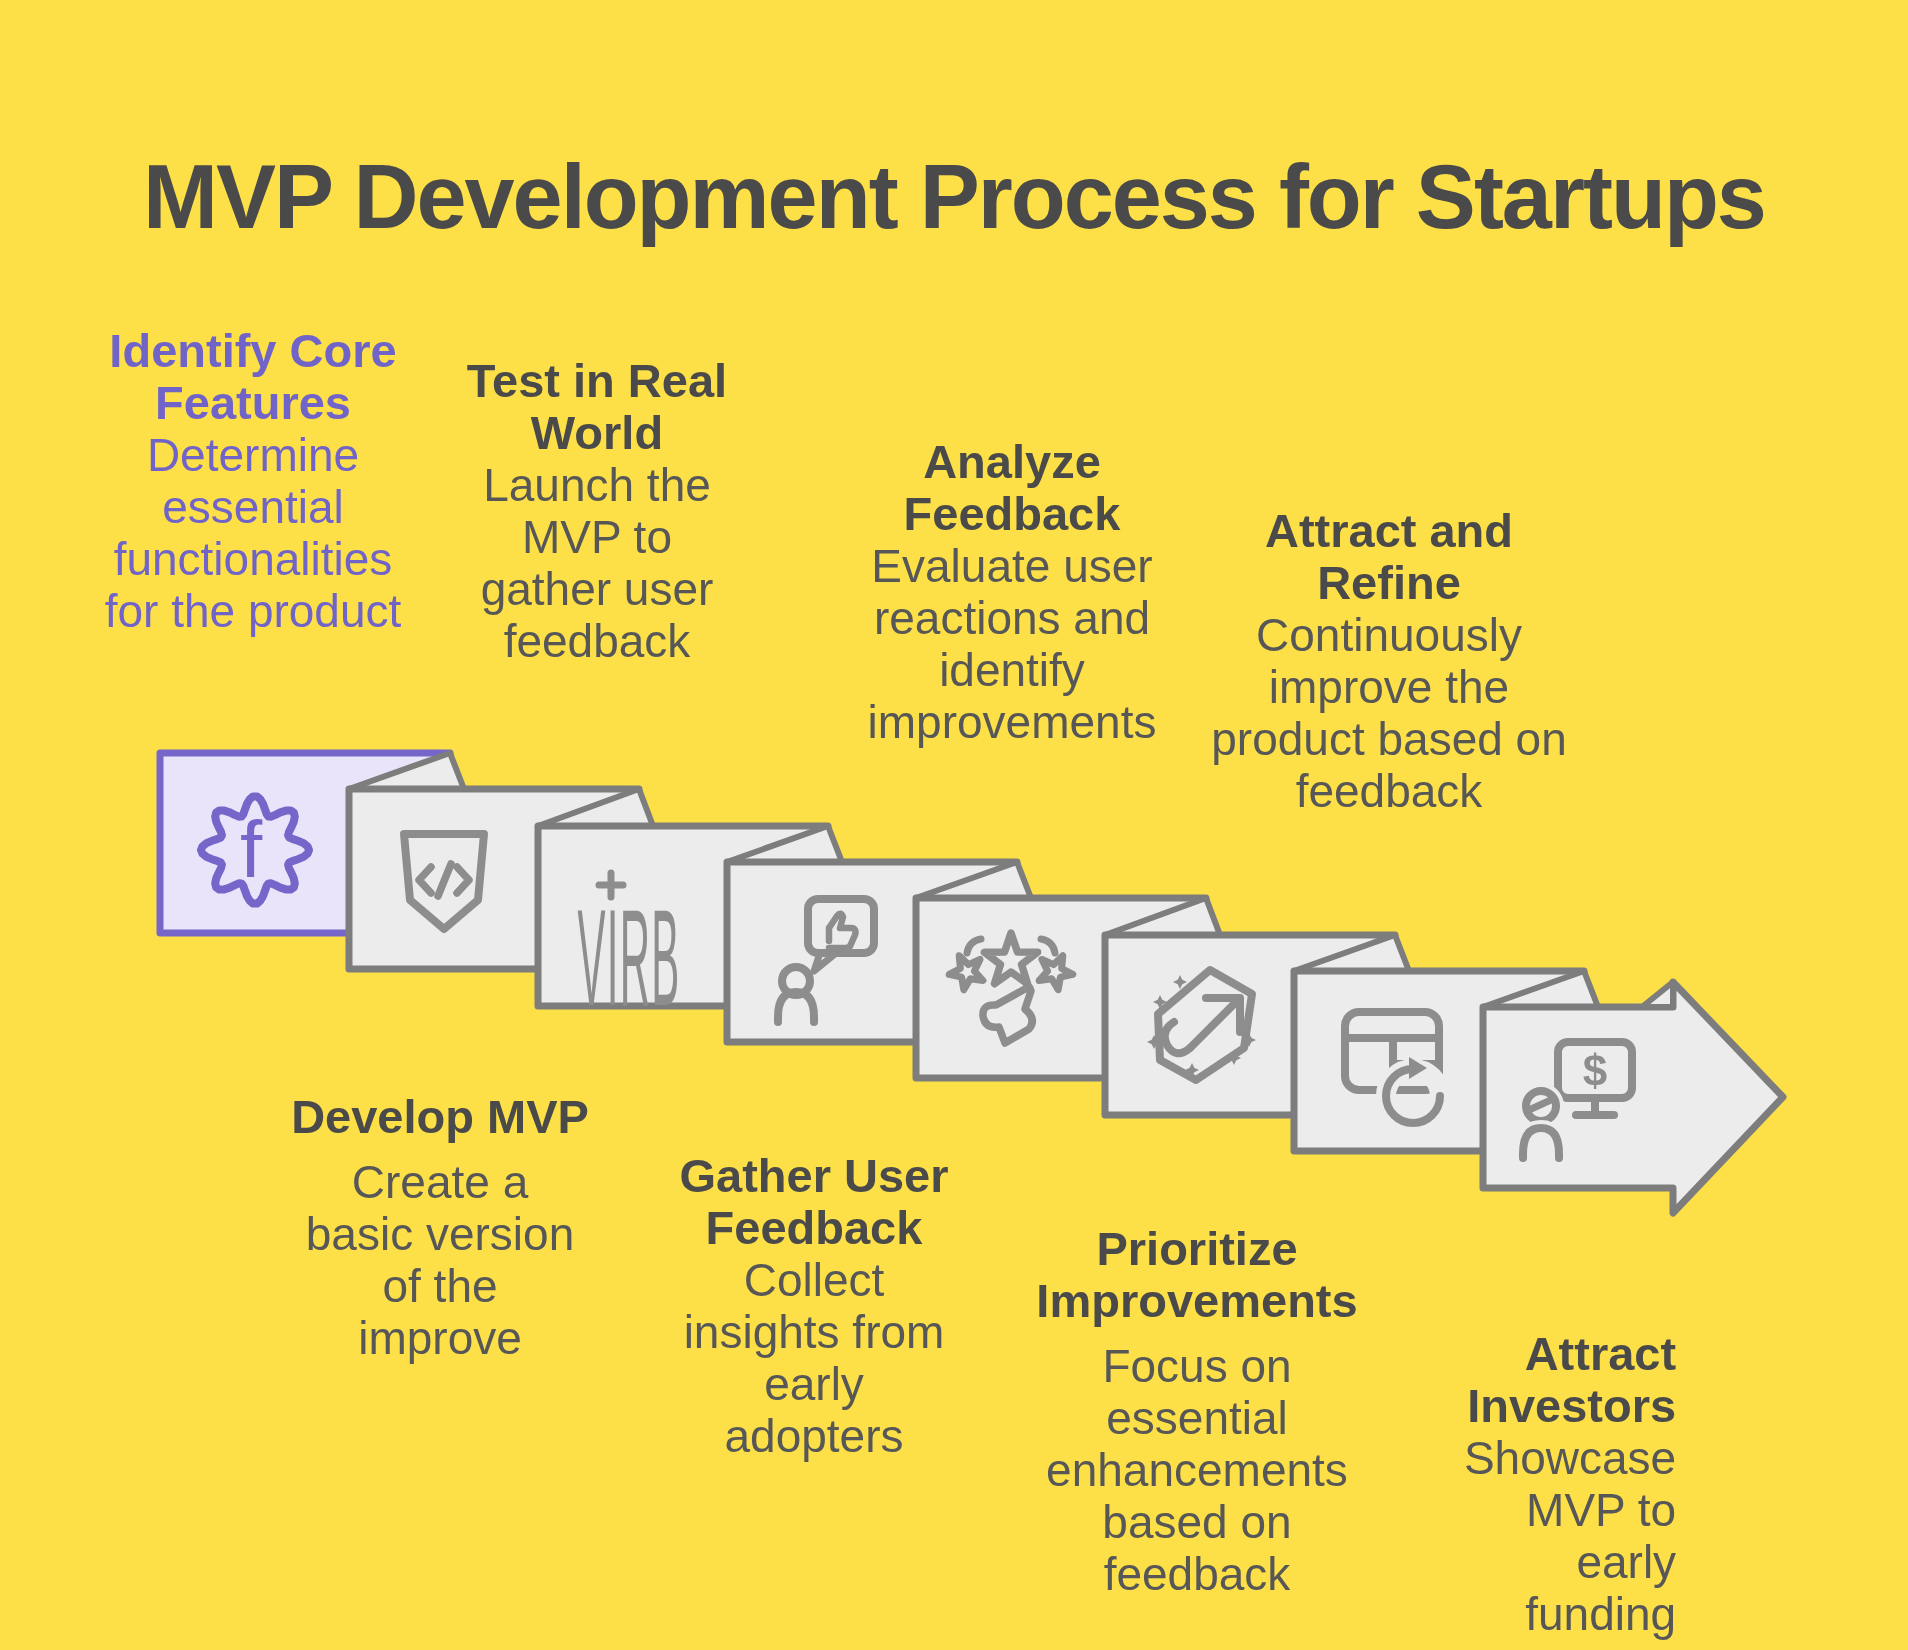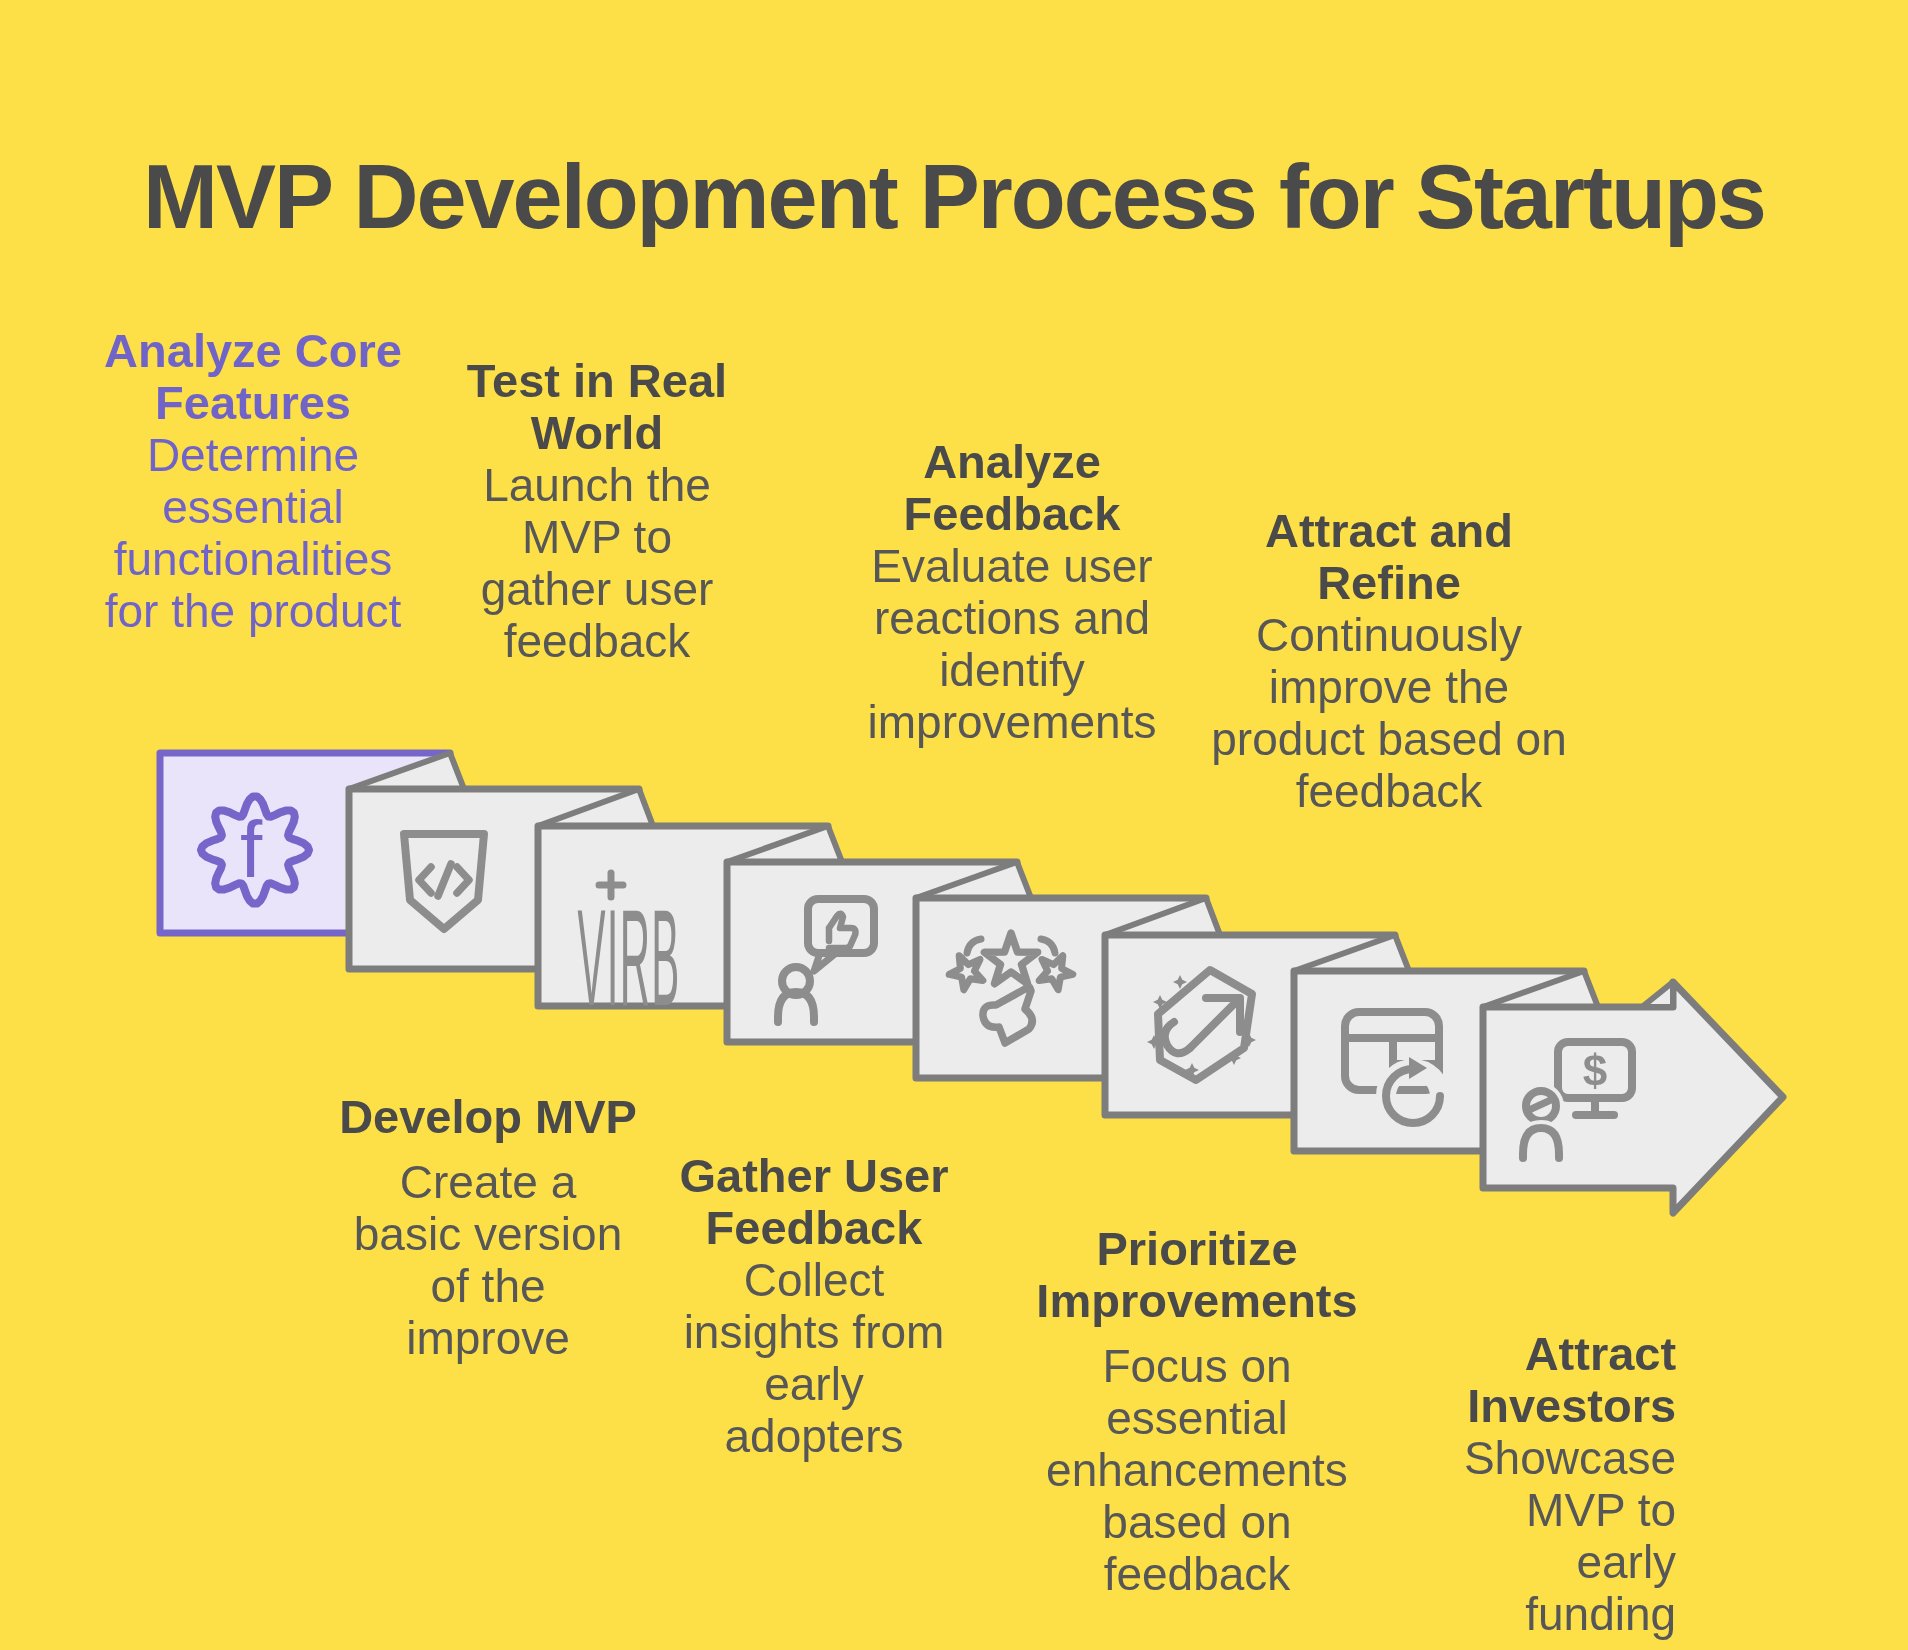--- a/index.html
+++ b/index.html
@@ -103,21 +103,21 @@
           <circle cx="33" cy="78" r="15" fill="none" stroke="#ececec" stroke-width="16"></circle>
           <circle cx="33" cy="78" r="15" fill="none" stroke="#8d8d8d" stroke-width="8"></circle>
           <path d="M21,82 L45,71" fill="none" stroke="#8d8d8d" stroke-width="7" stroke-linecap="round" stroke-linejoin="round"></path>
           <path d="M15,130 V126 Q15,100 33,100 Q51,100 51,126 V130" fill="none" stroke="#ececec" stroke-width="16"></path>
           <path d="M15,130 V126 Q15,100 33,100 Q51,100 51,126 V130" fill="none" stroke="#8d8d8d" stroke-width="8" stroke-linecap="round" stroke-linejoin="round"></path>
         </g>
       </svg></div>
 
   <div class="tblock purple" style="left:253px;top:325px;">
     <div class="h">
-        <div>Analyze Core</div>
+        <div>Identify Core</div>
         <div>Features</div>
       </div>
     <div class="b">
         <div>Determine</div>
         <div>essential</div>
         <div>functionalities</div>
         <div>for the product</div>
       </div>
   </div>
   <div class="tblock" style="left:597px;top:355px;">
@@ -150,21 +150,21 @@
         <div>Refine</div>
       </div>
     <div class="b">
         <div>Continuously</div>
         <div>improve the</div>
         <div>product based on</div>
         <div>feedback</div>
       </div>
   </div>
 
-  <div class="tblock gap" style="left:440px;top:1091px;margin-left:48px;">
+  <div class="tblock gap" style="left:440px;top:1091px;">
     <div class="h">
         <div>Develop MVP</div>
       </div>
     <div class="b">
         <div>Create a</div>
         <div>basic version</div>
         <div>of the</div>
         <div>improve</div>
       </div>
   </div>

